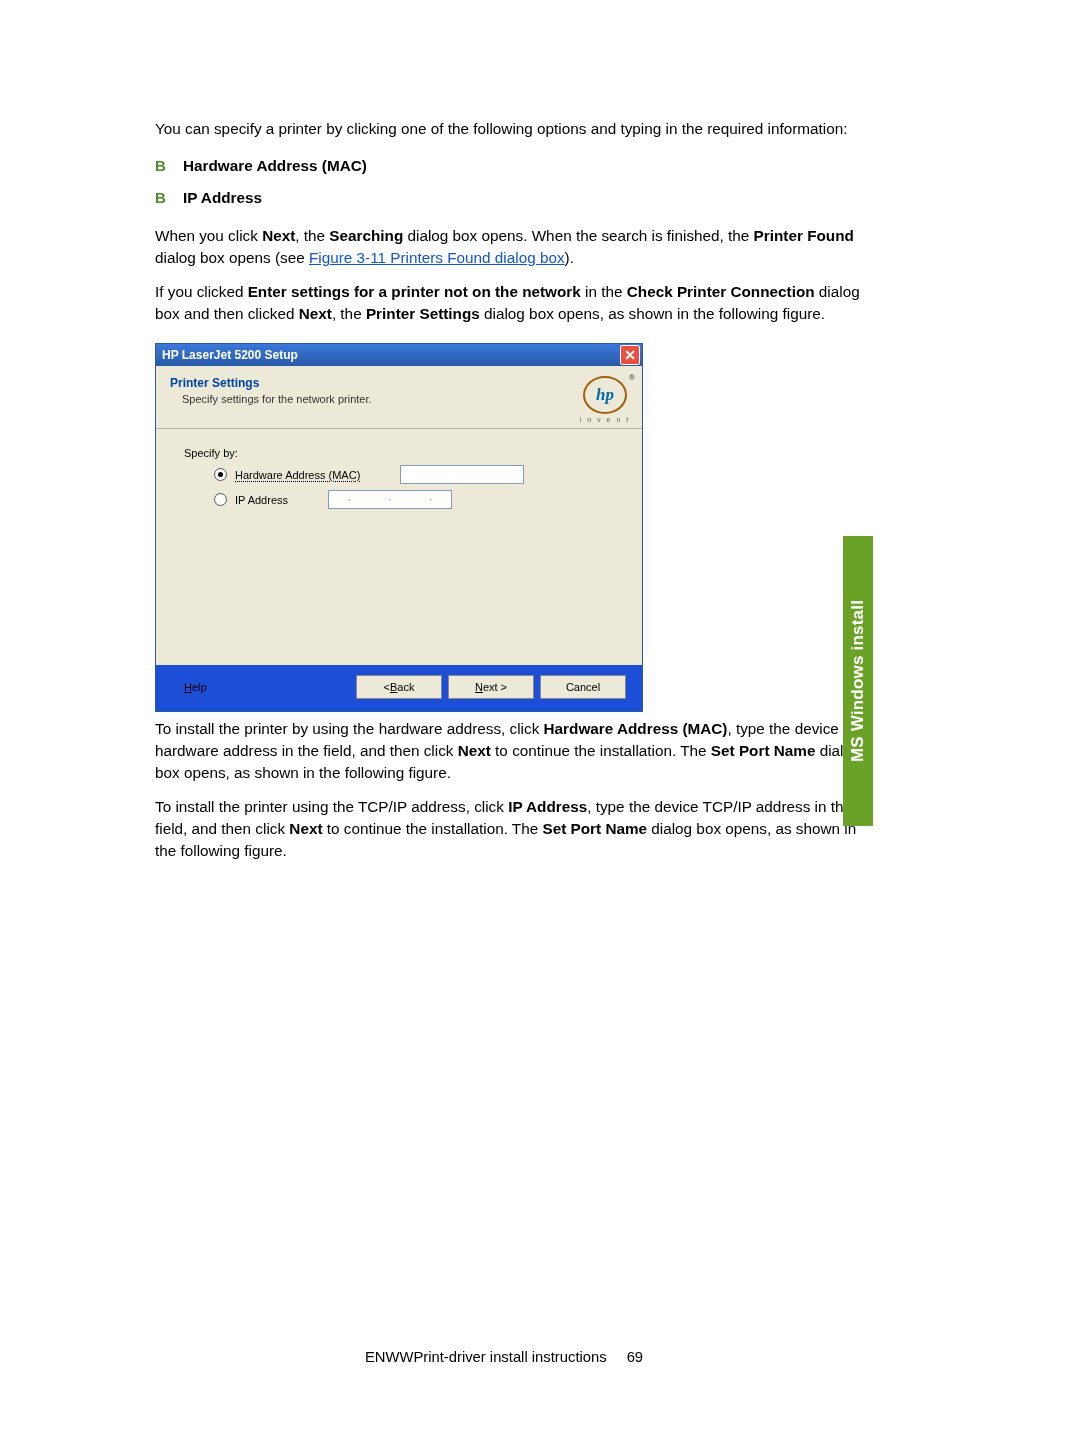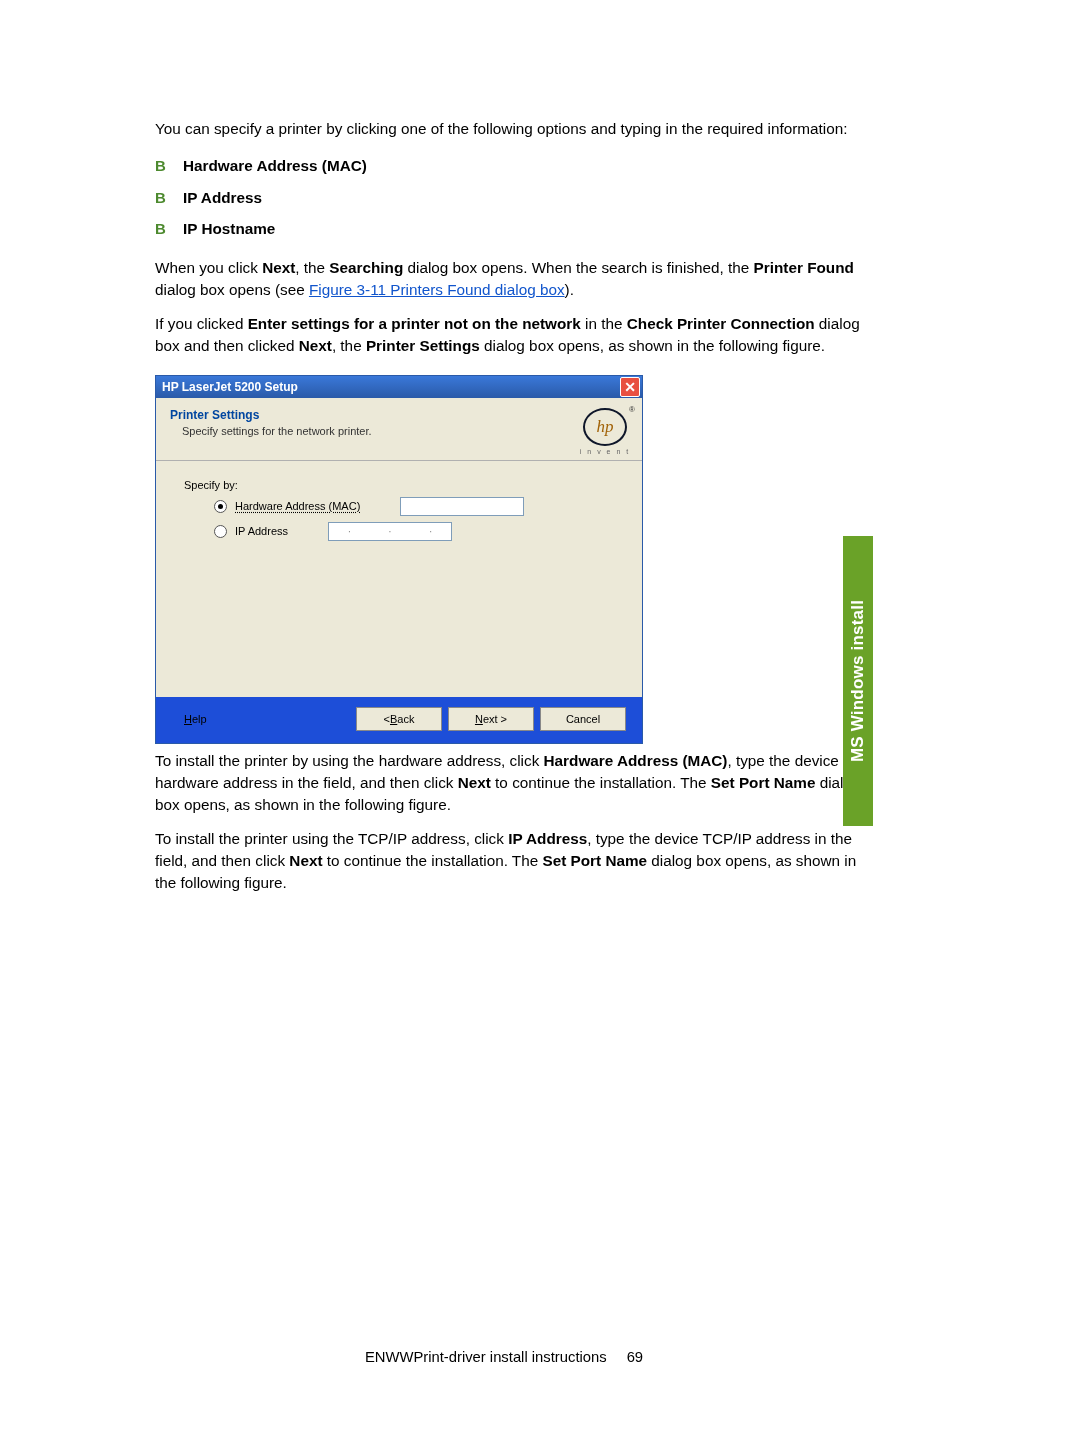--- a/index.html
+++ b/index.html
@@ -10,21 +10,21 @@
   .bullets li::before{content:"B";position:absolute;left:0;top:0;color:#4d8a2f;font-weight:bold;font-family:Arial;font-size:15px}
   a.xref{color:#1155cc;text-decoration:underline}
   b{font-weight:bold}
   .dialog{width:486px;border:1px solid #2a5aa8;margin:18px 0 6px 0;font-family:Tahoma,Arial,sans-serif;font-size:11px;color:#000;background:#ece9d8}
   .titlebar{background:linear-gradient(#3a78d9,#2a5aa8);color:#fff;display:flex;align-items:center;justify-content:space-between;height:22px;padding:0 2px 0 6px;font-weight:bold;font-size:12px}
   .closebtn{width:18px;height:18px;background:#e85040;border:1px solid #fff;display:flex;align-items:center;justify-content:center;color:#fff;font-weight:bold;font-size:14px;line-height:1;border-radius:2px}
   .dlg-head{display:flex;justify-content:space-between;align-items:flex-start;padding:10px 10px 8px 14px;border-bottom:1px solid #b0b0b0;background:#ece9d8}
   .dlg-head-title{font-weight:bold;color:#0046a0;font-size:12px;margin-bottom:3px}
   .dlg-head-sub{font-size:11px;color:#333;padding-left:12px}
   .hp-logo{width:54px;height:44px;position:relative;text-align:center}
-  .hp-logo-circ{width:40px;height:34px;border:2px solid #0f172a;border-radius:50%;margin:0 auto;display:flex;align-items:center;justify-content:center;color:#a16207;font-style:italic;font-weight:normal;font-size:17px;font-family:"Times New Roman",serif}
+  .hp-logo-circ{width:40px;height:34px;border:2px solid #a16207;border-radius:50%;margin:0 auto;display:flex;align-items:center;justify-content:center;color:#0369a1;font-style:italic;font-weight:bold;font-size:17px;font-family:"Times New Roman",serif}
   .hp-logo-txt{font-size:7px;letter-spacing:2px;color:#666;margin-top:2px}
   .hp-reg{position:absolute;top:-3px;right:-3px;font-size:8px;color:#333}
   .dlg-body{padding:18px 22px 8px 28px;min-height:210px}
   .specify{font-size:11px;}
   .radio-row{display:flex;align-items:center;margin:6px 0;padding-left:30px}
   .radio{width:11px;height:11px;border:1px solid #555;border-radius:50%;margin-right:8px;display:inline-flex;align-items:center;justify-content:center;background:#fff}
   .radio.sel::after{content:"";width:5px;height:5px;background:#000;border-radius:50%}
   .radio-label{font-size:11px}
   .radio-label.sel{text-decoration:underline dotted;text-underline-offset:2px}
   .r-input{width:122px;height:17px;border:1px solid #7f9db9;margin-left:40px;background:#fff}
@@ -48,21 +48,20 @@
 </head>
 <body>
 
 <div class="page">
 
   <p class="body-text">You can specify a printer by clicking one of the following options and typing in the required information:</p>
 
   <ul class="bullets">
     <li>Hardware Address (MAC)</li>
     <li>IP Address</li>
-    <li>IP Hostname</li>
   </ul>
 
   <p class="body-text">
     <span>When you click </span><b>Next</b><span>, the </span><b>Searching</b><span> dialog box opens. When the search is finished, the </span><b>Printer Found</b><span> dialog box opens (see </span><a href="#" class="xref">Figure 3-11 Printers Found dialog box</a><span>).</span>
   </p>
 
   <p class="body-text">
     <span>If you clicked </span><b>Enter settings for a printer not on the network</b><span> in the </span><b>Check Printer Connection</b><span> dialog box and then clicked </span><b>Next</b><span>, the </span><b>Printer Settings</b><span> dialog box opens, as shown in the following figure.</span>
   </p>
 

